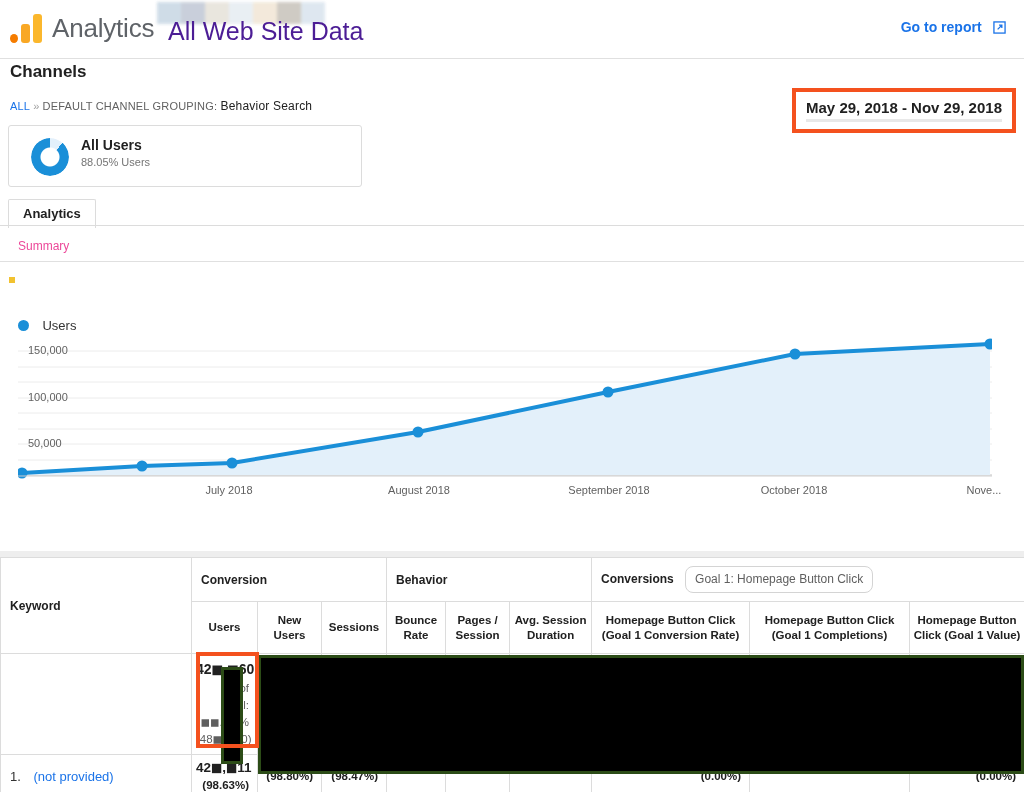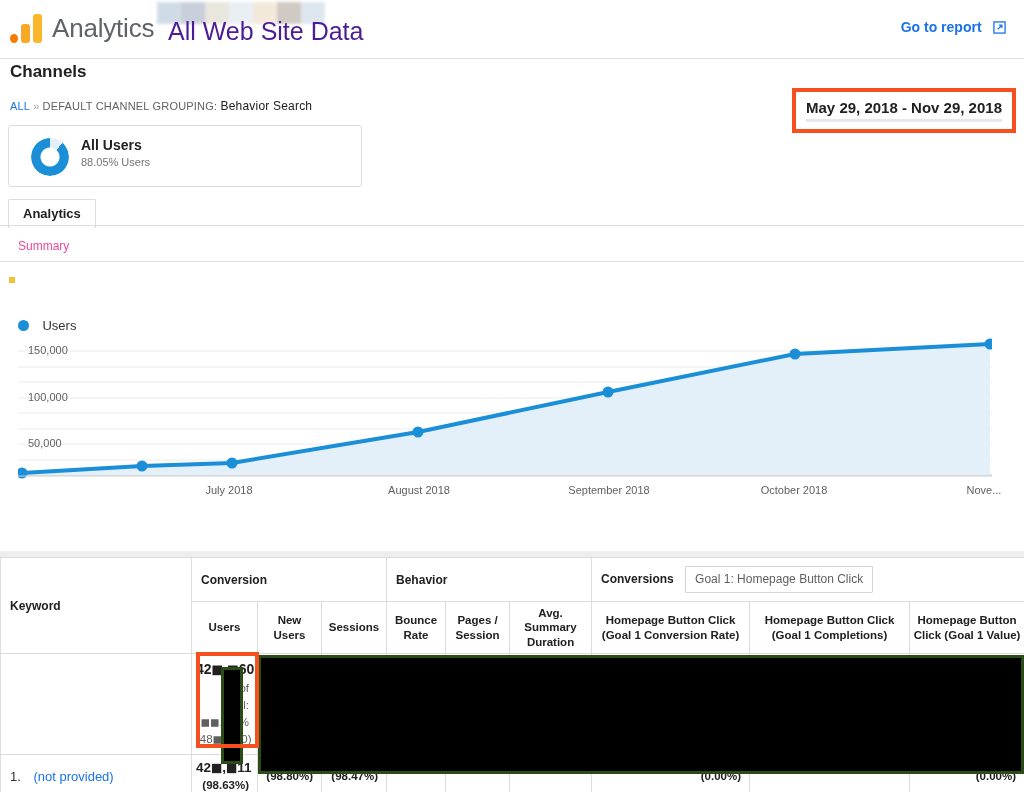--- a/index.html
+++ b/index.html
@@ -160,21 +160,21 @@
     text-align: left; padding-left: 9px;
     font-size: 12px; font-weight: bold; color: #212121;
     border-top: none; border-left: none; border-bottom: none;
   }
   th.sub {
     height: 52px; font-size: 11.5px; font-weight: bold; color: #212121;
     text-align: center; line-height: 1.22; padding: 2px 3px;
   }
   .goal-select {
     display: inline-block; margin-left: 8px; padding: 5px 9px 6px 9px;
-    border: 1px solid #d4d4d4; border-radius: 1px; background: #fff;
+    border: 1px solid #d4d4d4; border-radius: 8px; background: #fff;
     font-size: 12px; font-weight: normal; color: #5f5f5f; cursor: pointer;
     vertical-align: middle;
   }
   td.summary-cell {
     height: 88px; text-align: right; padding: 6px 8px 6px 4px;
     font-size: 12px; color: #212121; line-height: 1.42;
   }
   td.summary-cell .big { font-size: 14px; font-weight: bold; }
   td.summary-cell .pct-of { color: #5f5f5f; font-size: 11.5px; }
   td.data-cell {
@@ -340,21 +340,21 @@
         <span>Conversions</span>
         <span class="goal-select">Goal 1: Homepage Button Click</span>
       </th>
     </tr>
     <tr>
       <th class="sub">Users</th>
       <th class="sub">New Users</th>
       <th class="sub">Sessions</th>
       <th class="sub">Bounce Rate</th>
       <th class="sub">Pages / Session</th>
-      <th class="sub">Avg. Summary Duration</th>
+      <th class="sub">Avg. Session Duration</th>
       <th class="sub">Homepage Button Click (Goal 1 Conversion Rate)</th>
       <th class="sub">Homepage Button Click (Goal 1 Completions)</th>
       <th class="sub">Homepage Button Click (Goal 1 Value)</th>
     </tr>
     <tr>
       <td class="kw-cell kw-summary" style="height:88px;"></td>
       <td class="summary-cell">
         <span class="big">42◼,◼60</span><br>
         <span class="pct-of">% of Total:</span><br>
         <span class="pct-of">◼◼.◼5%</span><br>

